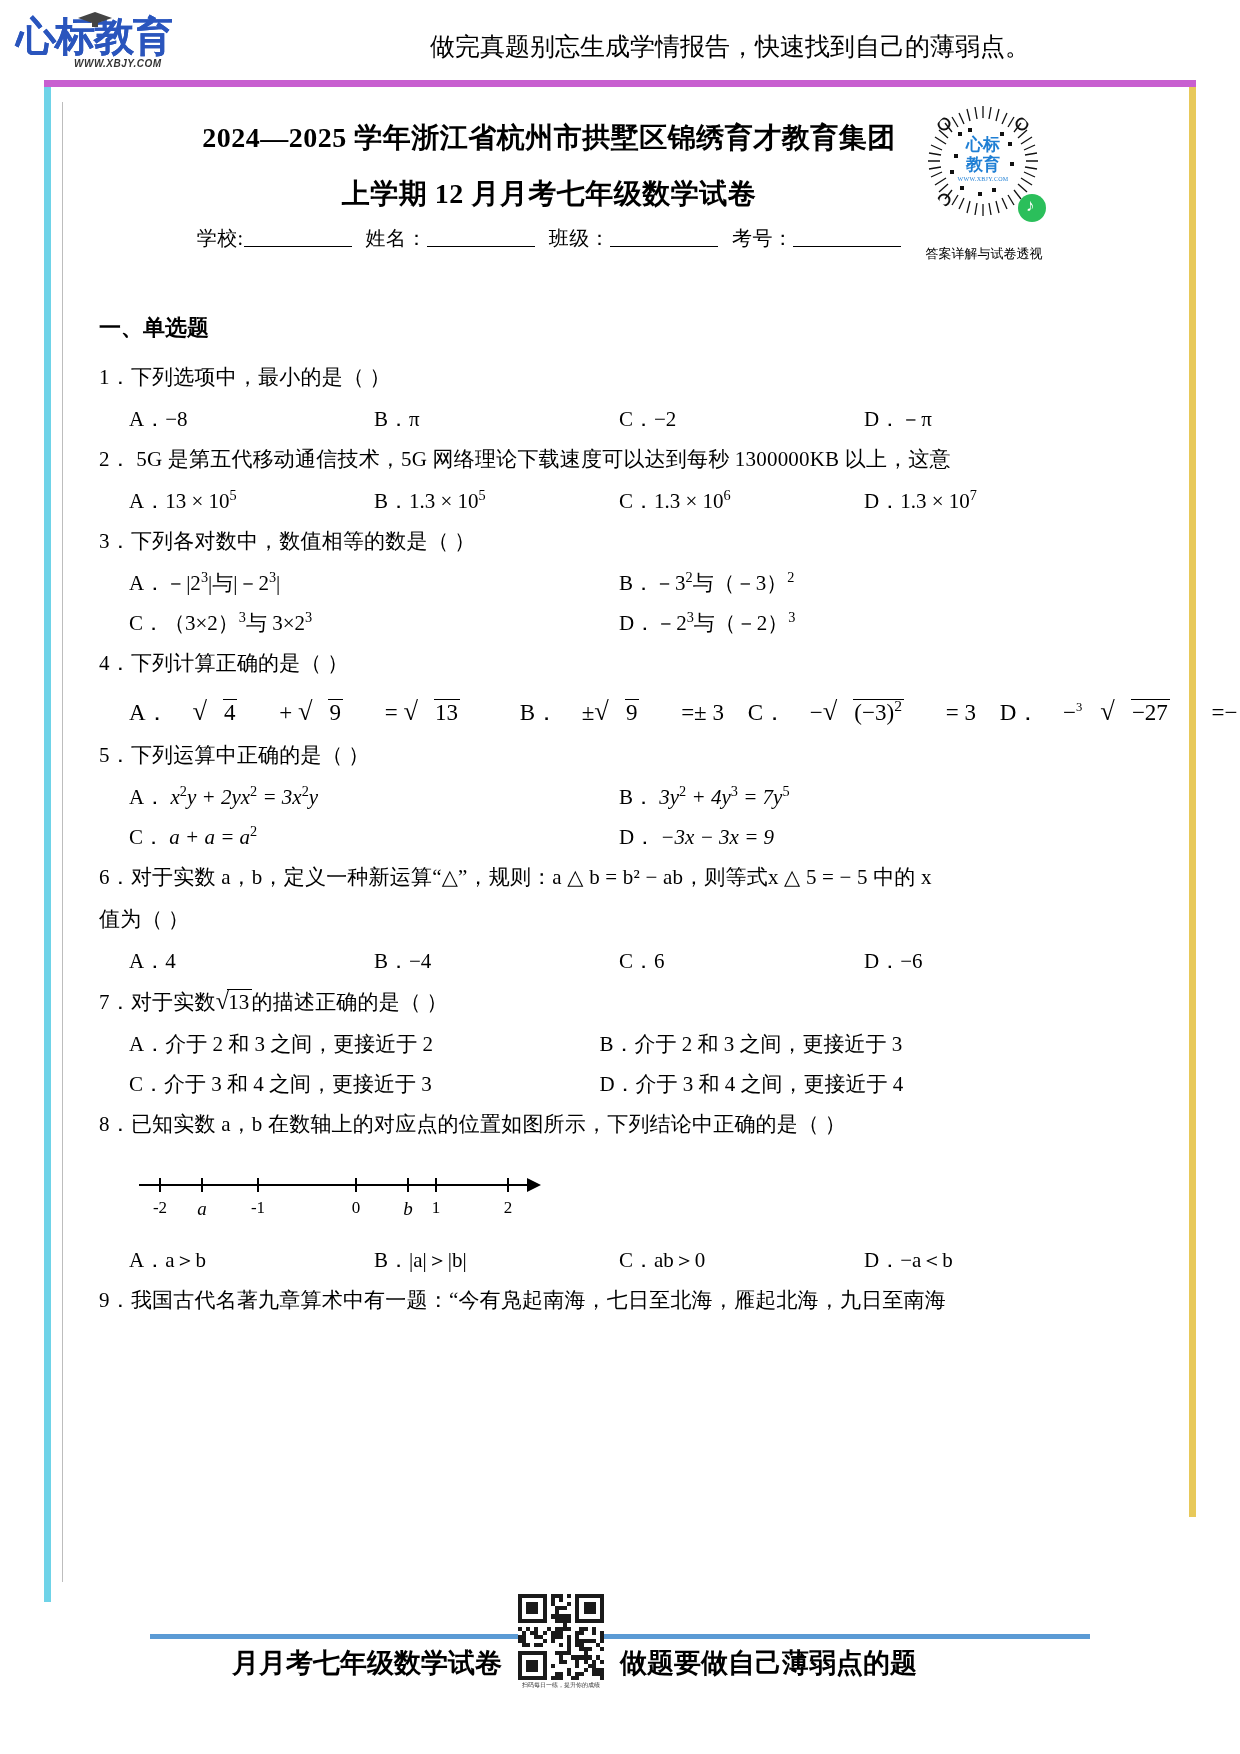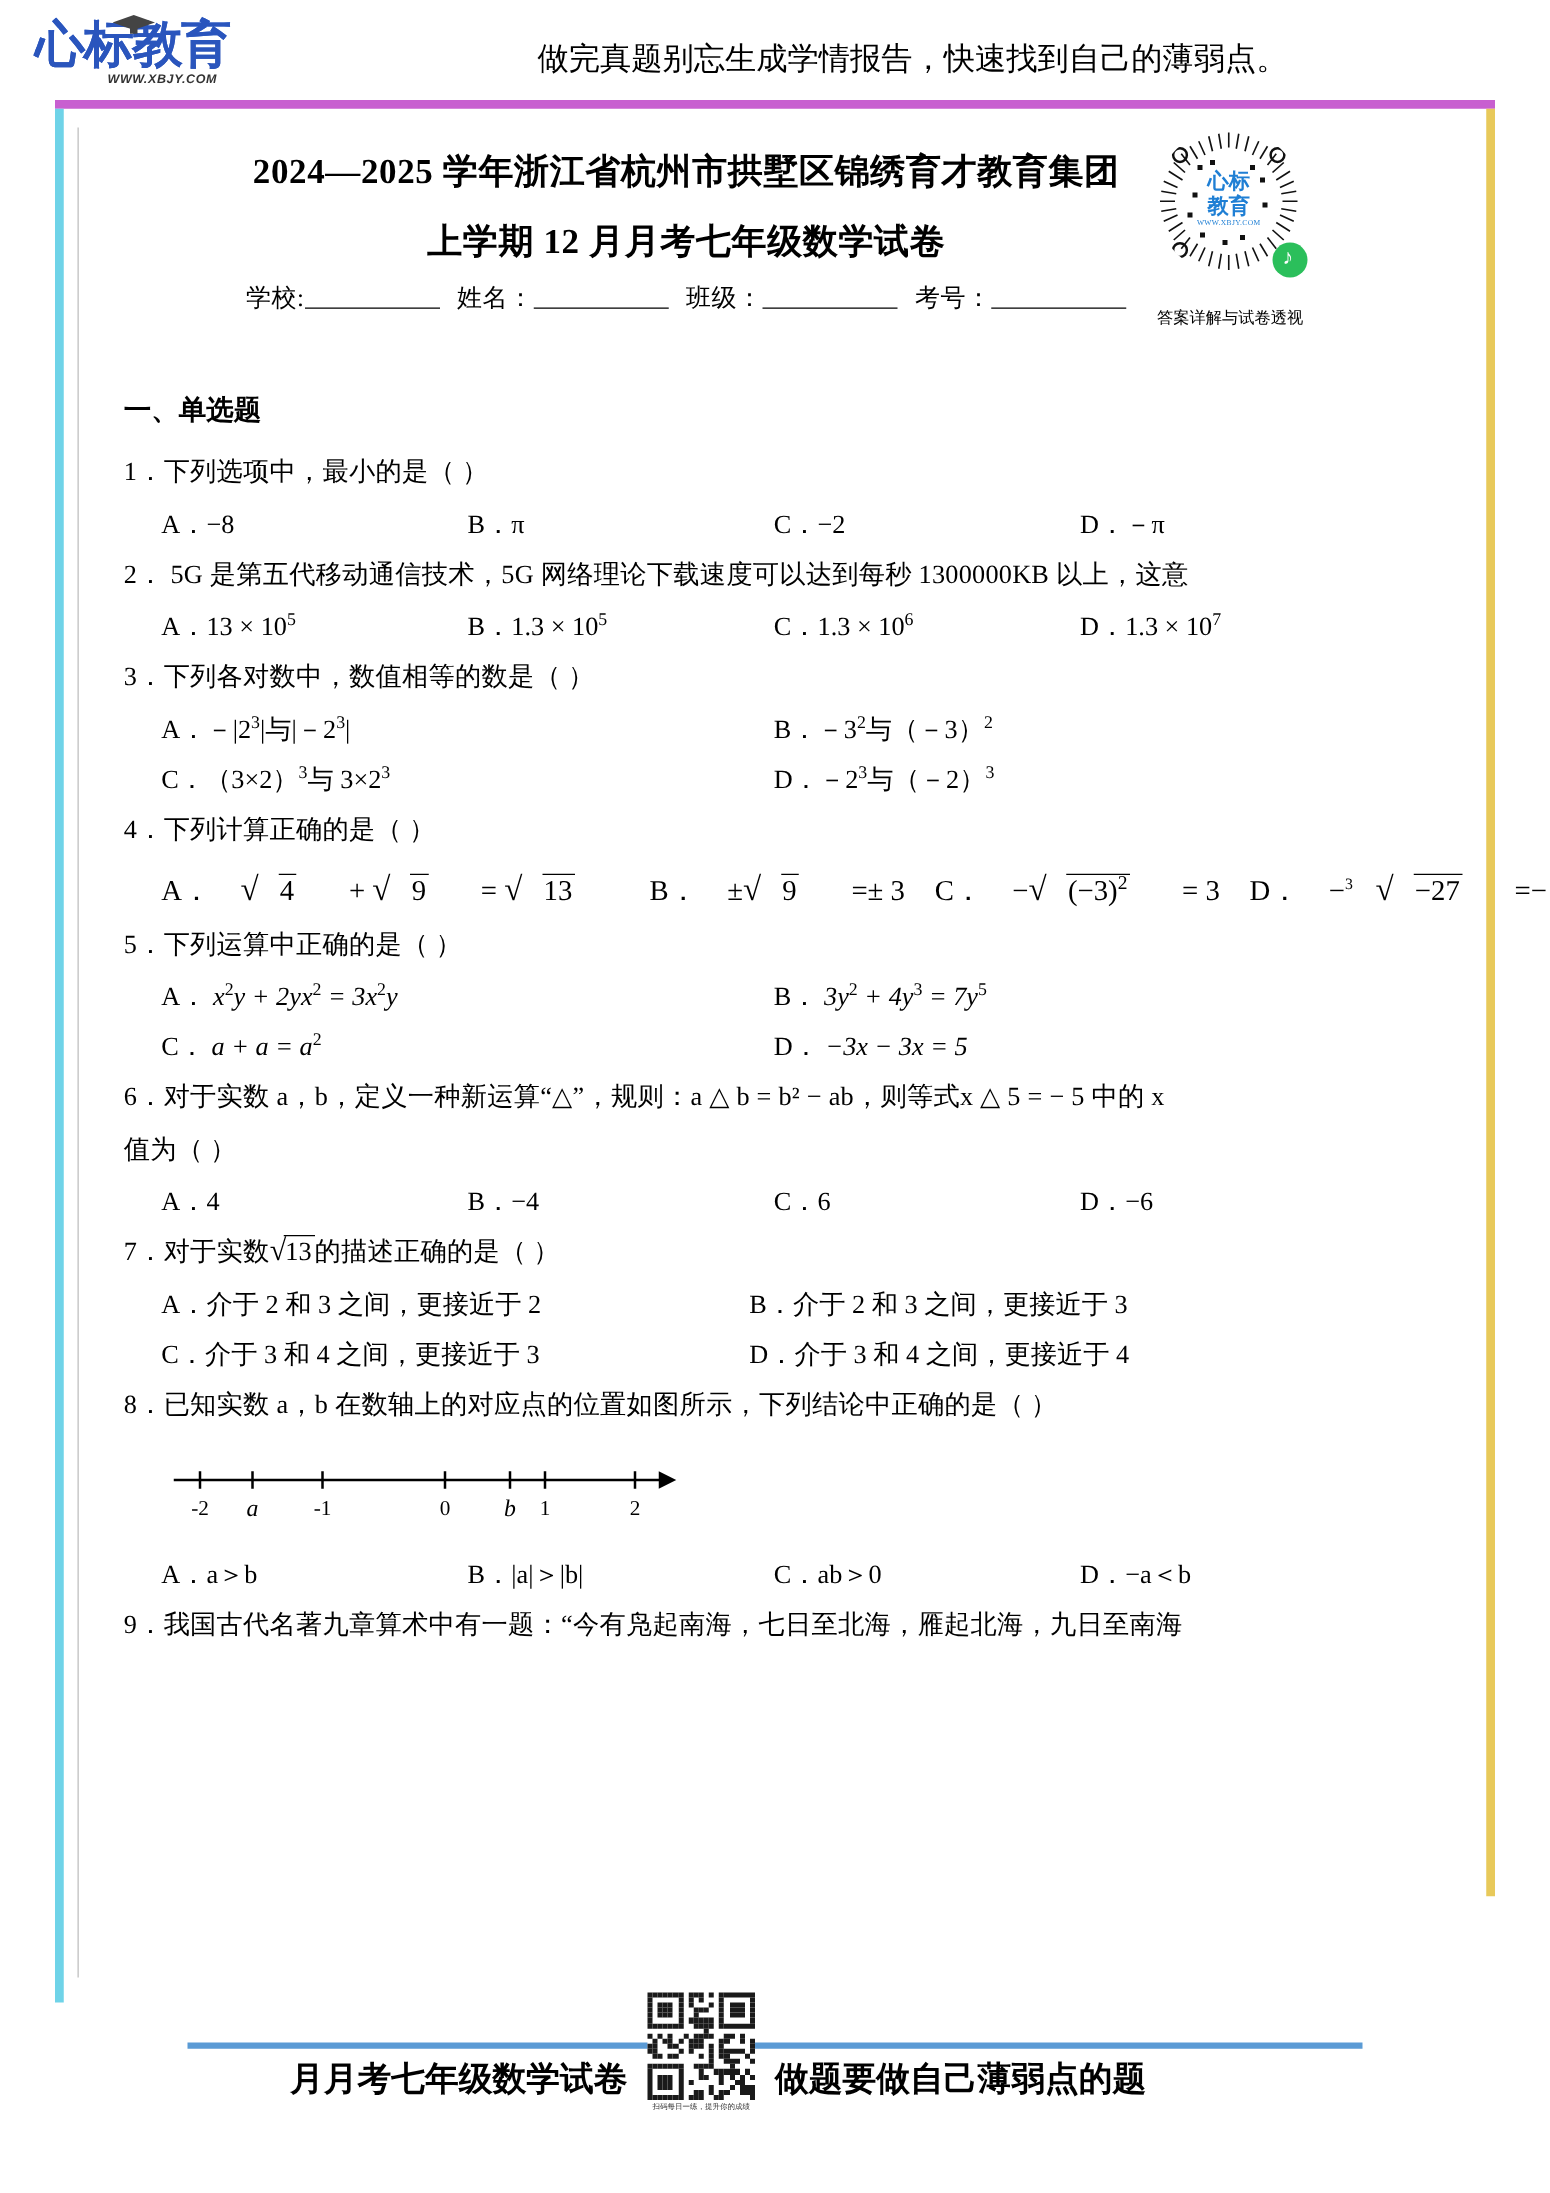--- a/index.html
+++ b/index.html
@@ -18,21 +18,21 @@
 
   
   .top-banner {
     position: absolute;
     left: 0; top: 0;
     width: 1240px;
     height: 84px;
   }
   .brand-logo {
     position: absolute;
-    left: 28px; top: 14px;
+    left: 16px; top: 14px;
     width: 170px;
     height: 58px;
   }
   .brand-logo .logo-text {
     font-family: "Liberation Sans", sans-serif;
     font-weight: bold;
     font-size: 40px;
     letter-spacing: -1px;
     color: #2b57c4;
     line-height: 44px;
@@ -460,21 +460,21 @@
     </div>
 
     <div class="q q-stem">5．下列运算中正确的是（  ）</div>
     <div class="opts">
       <div class="opts-row c2">
         <span><span>A．</span>&nbsp;<span class="it">x</span><sup>2</sup><span class="it">y + 2yx</span><sup>2</sup><span class="it"> = 3x</span><sup>2</sup><span class="it">y</span></span>
         <span><span>B．</span>&nbsp;<span class="it">3y</span><sup>2</sup><span class="it"> + 4y</span><sup>3</sup><span class="it"> = 7y</span><sup>5</sup></span>
       </div>
       <div class="opts-row c2">
         <span><span>C．</span>&nbsp;<span class="it">a + a = a</span><sup>2</sup></span>
-        <span><span>D．</span>&nbsp;<span class="it">−3x − 3x = 5</span></span>
+        <span><span>D．</span>&nbsp;<span class="it">−3x − 3x = 9</span></span>
       </div>
     </div>
 
     <div class="q q-stem">6．对于实数 a，b，定义一种新运算“△”，规则：a △ b = b² − ab，则等式x △ 5 = − 5 中的 x</div>
     <div class="q q-stem">值为（    ）</div>
     <div class="opts">
       <div class="opts-row c4">
         <span>A．4</span>
         <span>B．−4</span>
         <span>C．6</span>

